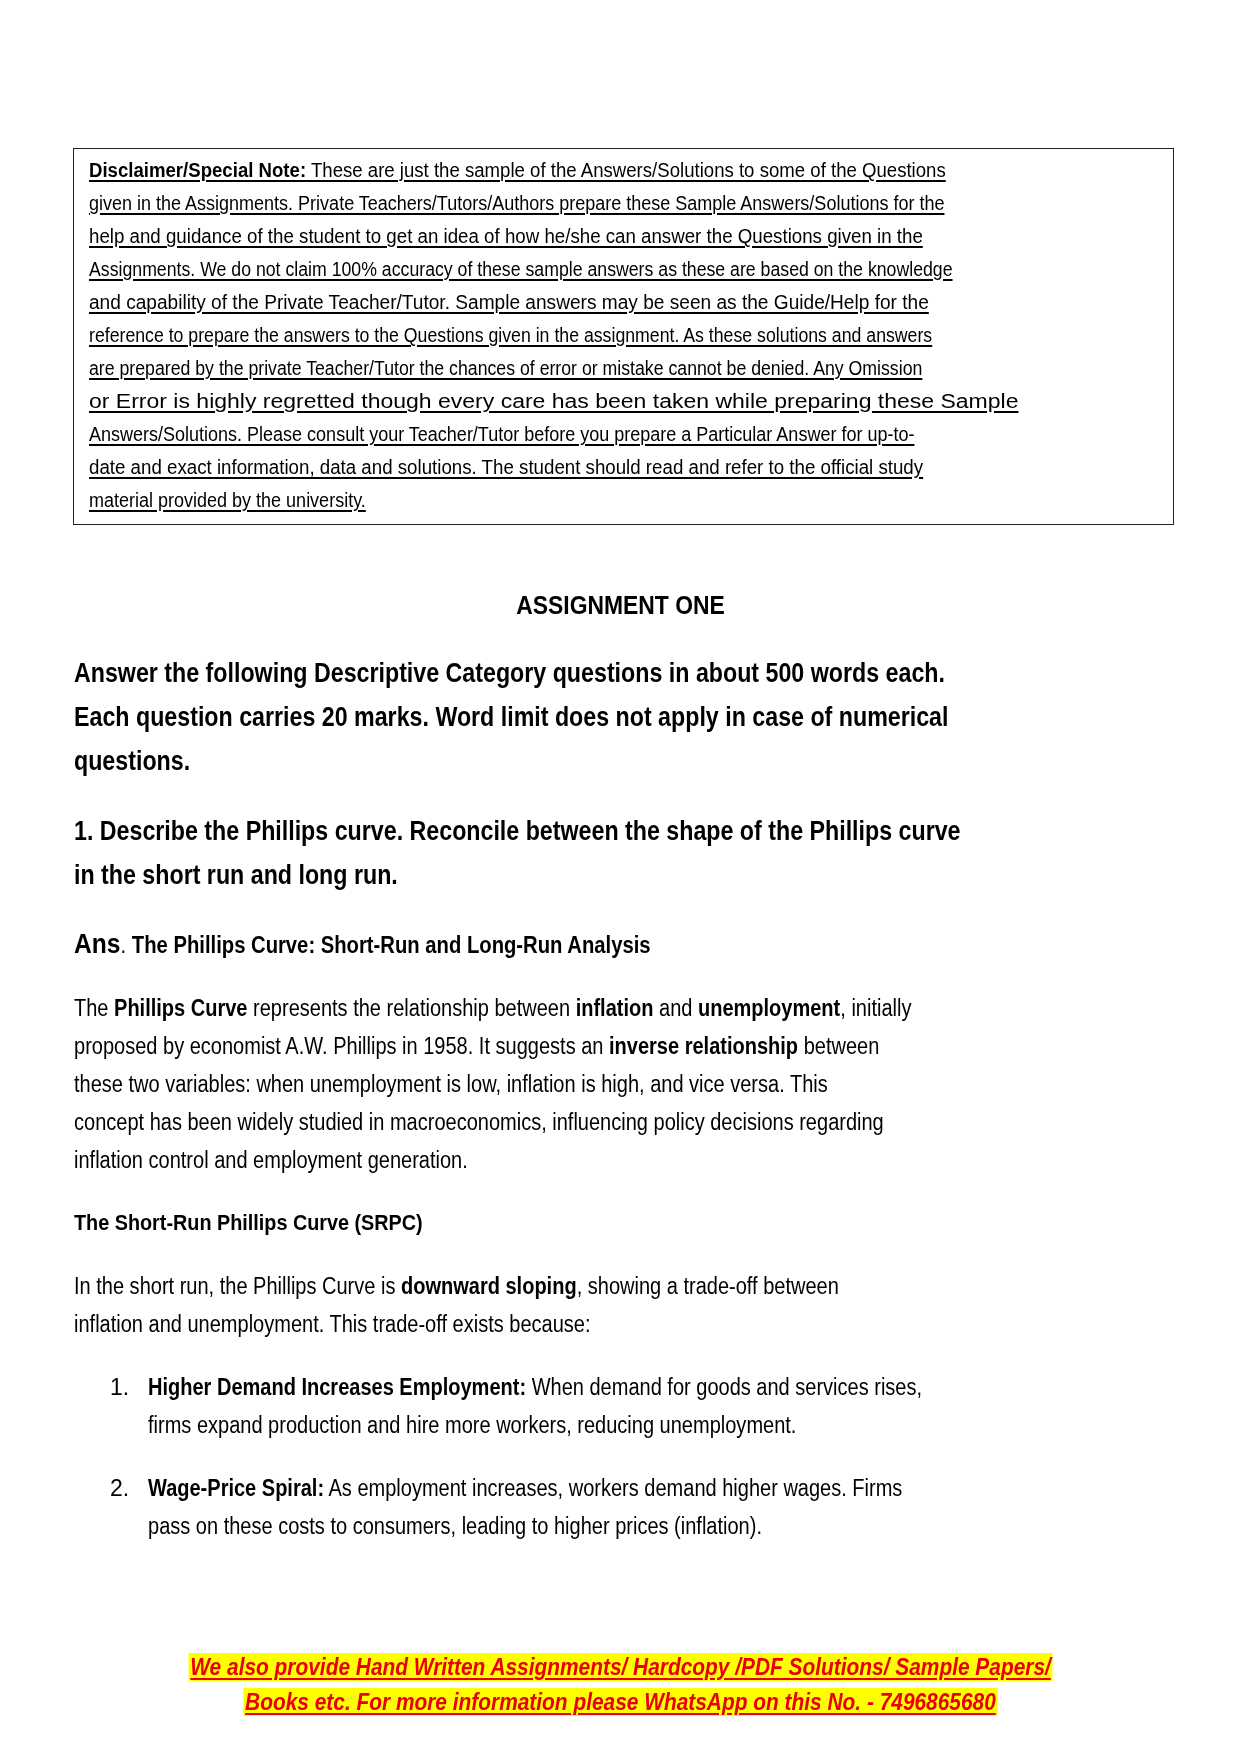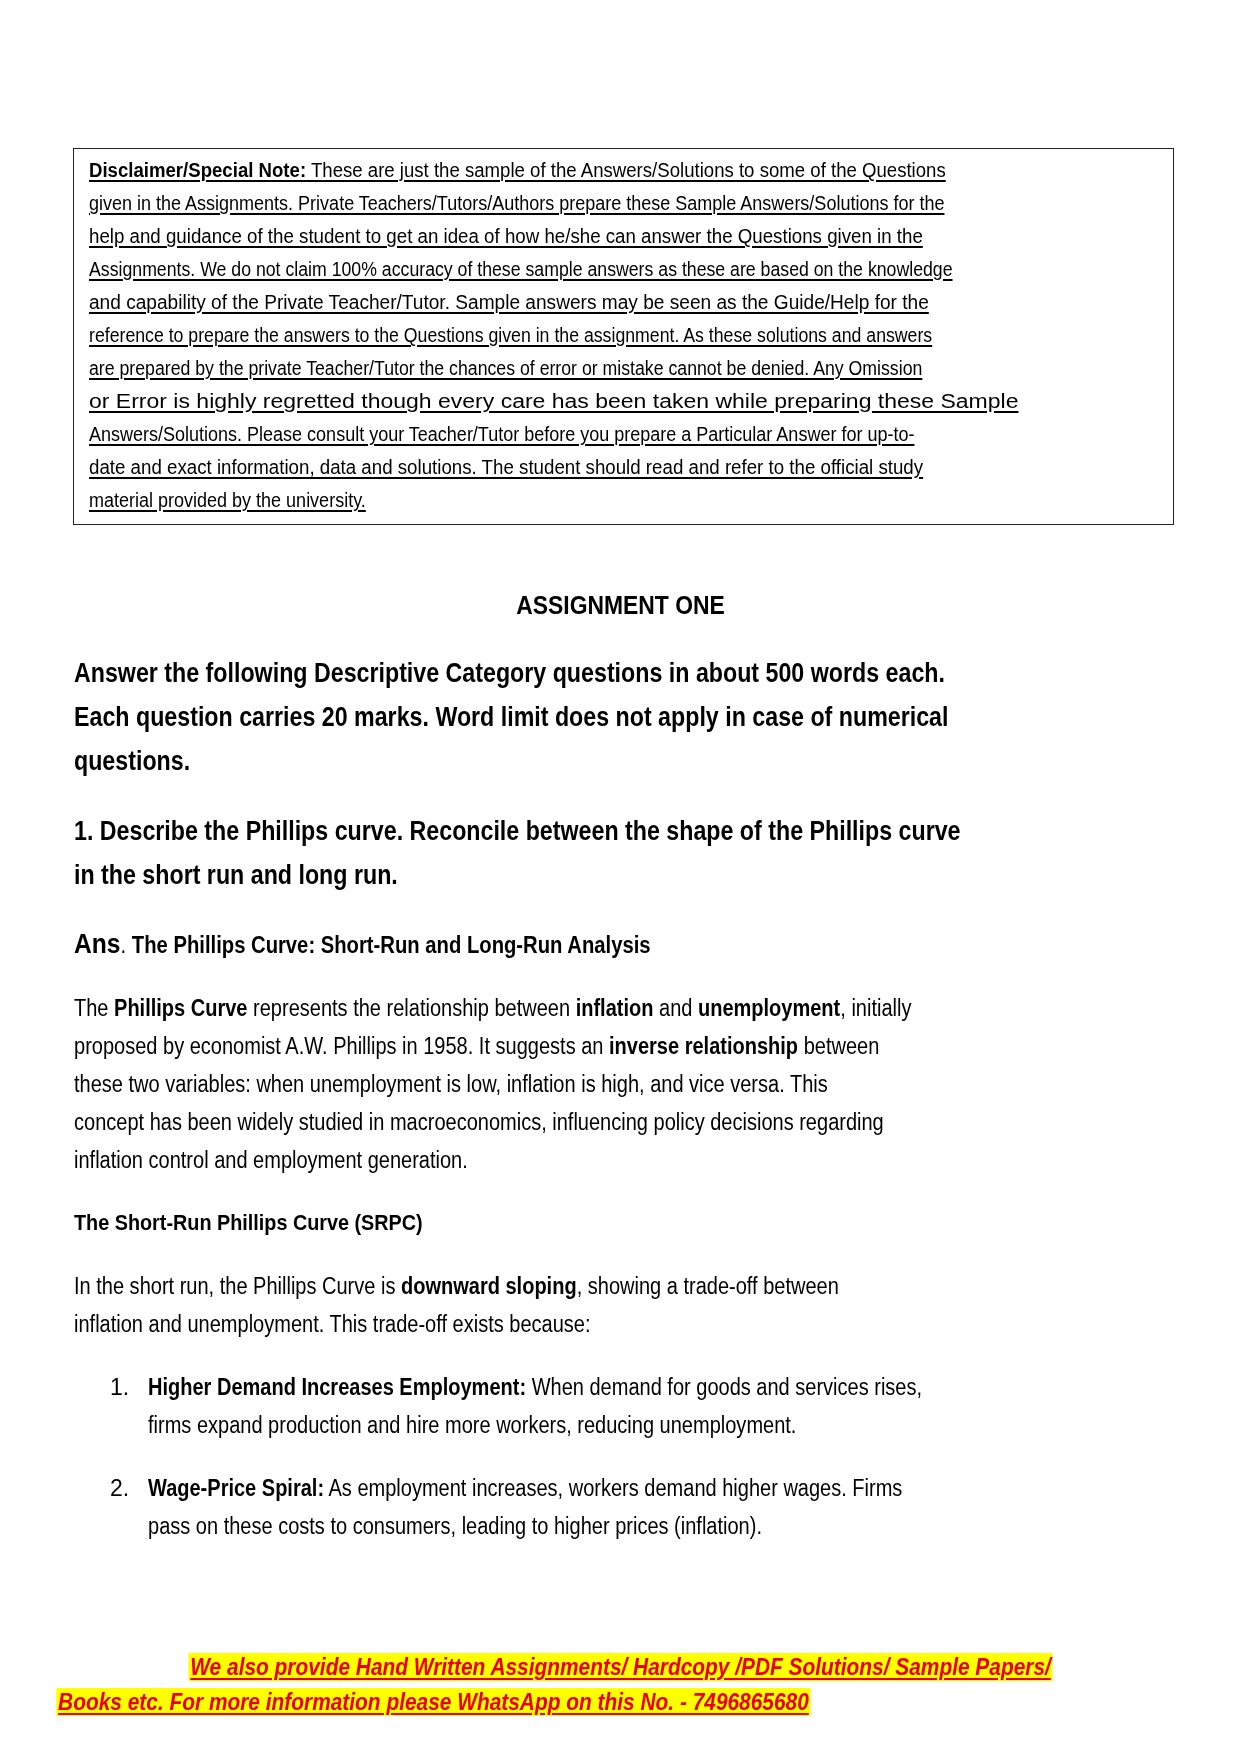--- a/index.html
+++ b/index.html
@@ -74,15 +74,15 @@
 <div class="abs li line" style="top:1374px; transform:scaleX(0.87);"><b>Higher Demand Increases Employment:</b><span> When demand for goods and services rises,</span></div>
 <div class="abs li line" style="top:1412px; transform:scaleX(0.87);">firms expand production and hire more workers, reducing unemployment.</div>
 
 <div class="abs li-num" style="top:1475px;">2.</div>
 <div class="abs li line" style="top:1475px; transform:scaleX(0.87);"><b>Wage-Price Spiral:</b><span> As employment increases, workers demand higher wages. Firms</span></div>
 <div class="abs li line" style="top:1513px; transform:scaleX(0.87);">pass on these costs to consumers, leading to higher prices (inflation).</div>
 
 <div class="abs" style="left:0; width:1241px; top:1653px; text-align:center;">
   <span class="promo line" style="display:inline-block; transform:scaleX(0.87); transform-origin:50% 0;">We also provide Hand Written Assignments/ Hardcopy /PDF Solutions/ Sample Papers/</span>
 </div>
-<div class="abs" style="left:0; width:1241px; top:1688px; text-align:left;">
+<div class="abs" style="left:0; width:1241px; top:1688px; text-align:center;">
   <span class="promo line" style="display:inline-block; transform:scaleX(0.87); transform-origin:50% 0;">Books etc. For more information please WhatsApp on this No. - 7496865680</span>
 </div>
 
 </body></html>

